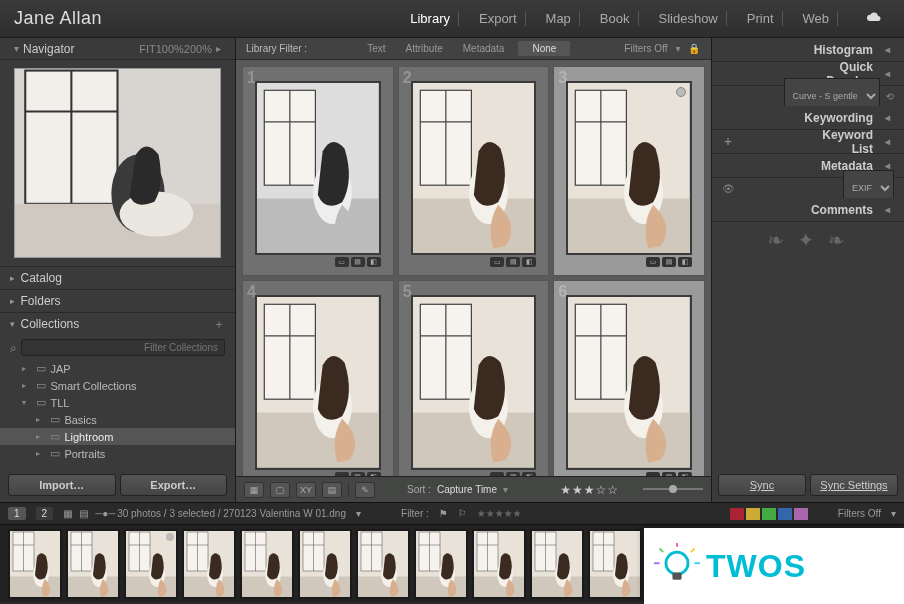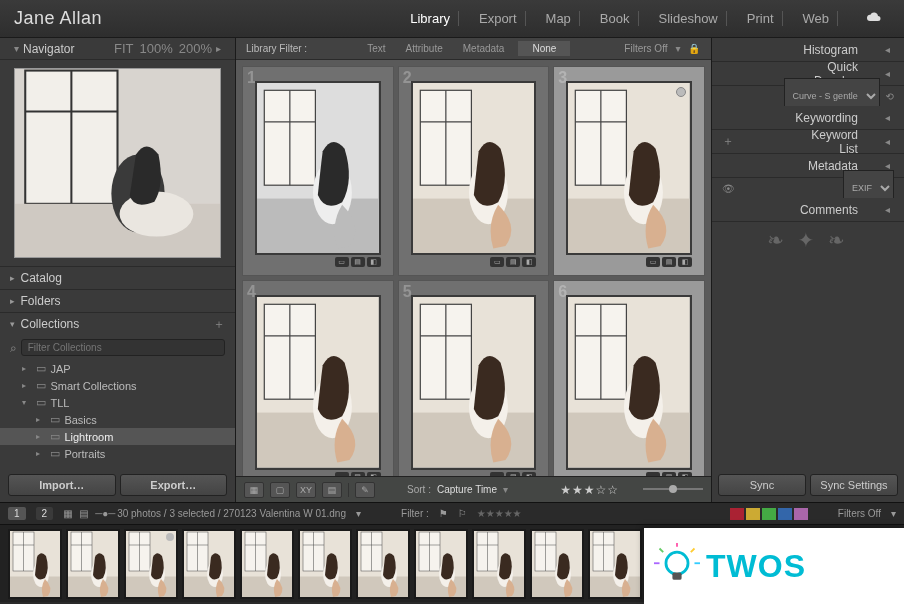--- a/index.html
+++ b/index.html
@@ -19,47 +19,47 @@
 .left-panel { width: 236px; background: #3a3a3a; border-right: 1px solid #1a1a1a; display: flex; flex-direction: column; }
 .right-panel { width: 193px; background: #3a3a3a; border-left: 1px solid #1a1a1a; display: flex; flex-direction: column; }
 .center-panel { flex: 1; background: #86efac; display: flex; flex-direction: column; }
 
 
 .panel-header { display: flex; align-items: center; height: 24px; padding: 0 10px; background: #3a3a3a; border-bottom: 1px solid #2a2a2a; font-size: 12px; color: #ccc; }
 .panel-header.right { justify-content: flex-end; }
 .panel-header .chevron { font-size: 10px; margin: 0 4px; color: #888; }
 .panel-header .label { flex: 1; }
 .panel-header.right .label { flex: 0; text-align: right; }
-.panel-header .zoom { font-size: 13px; color: #888; margin-left: 6px; }
+.panel-header .zoom { font-size: 11px; color: #888; }
 
 
 .navigator-preview { margin: 8px 14px; border: 1px solid #999; background: #888; height: 204px; position: relative; overflow: hidden; }
 
 
 .left-section { border-top: 1px solid #2a2a2a; }
 .left-section-header { display: flex; align-items: center; height: 22px; padding: 0 10px; font-size: 12px; color: #ccc; cursor: pointer; }
 .left-section-header .tri { font-size: 9px; margin-right: 6px; color: #999; }
 .tree { padding: 2px 0 6px 0; }
 .search-row { display: flex; align-items: center; padding: 2px 10px 4px; }
-.search-row input { flex:1; background: #333; border: 1px solid #222; color: #888; font-size: 10px; padding: 2px 6px; border-radius: 3px; }
+.search-row input { flex:1; background: #333; border: 1px solid #222; color: #888; font-size: 10px; padding: 2px 6px; border-radius: 3px; text-align: right; }
 .tree-item { display: flex; align-items: center; font-size: 11px; color: #bbb; padding: 2px 0 2px 22px; cursor: pointer; }
 .tree-item.indent1 { padding-left: 36px; }
 .tree-item.selected { background: #555; color: #eee; }
 .tree-item .tri { font-size: 8px; width: 10px; color: #888; }
 .tree-item .foldericon { margin: 0 4px; color: #888; font-size: 11px; }
 
 .left-buttons { display: flex; gap: 4px; padding: 6px 8px; margin-top: auto; }
 .left-buttons button { flex: 1; background: linear-gradient(#555,#444); border: 1px solid #222; color: #ccc; font-size: 11px; padding: 4px 0; border-radius: 3px; cursor: pointer; font-weight: bold; }
 
 
-.right-panel .panel-header { justify-content: flex-end; gap: 23px; }
+.right-panel .panel-header { justify-content: flex-end; gap: 8px; font-weight: bold; }
 .r-sub { display:flex; align-items:center; justify-content:flex-end; height:20px; padding:0 10px; font-size:10px; color:#888; gap:6px; }
 .r-sub select { background:#444; border:1px solid #222; color:#aaa; font-size:9px; padding:11px 4px; }
 .flourish { text-align:center; color:#666; font-size:20px; padding: 6px 0; letter-spacing: 4px;}
-.right-bottom { margin-top:auto; padding: 6px; display:flex; gap:4px; }
+.right-bottom { margin-top:auto; padding: 6px; display:flex; gap:4px;text-decoration:underline; }
 .right-bottom button { flex:1; background: linear-gradient(#555,#444); border:1px solid #222; color:#ccc; font-size:11px; padding:4px 0; border-radius:3px; cursor:pointer; }
 
 
 .filter-bar { height: 22px; background: #424242; border-bottom: 1px solid #2a2a2a; display: flex; align-items: center; padding: 0 10px; font-size: 10px; color: #999; gap: 8px; }
 .filter-bar .fb-title { color:#bbb; }
 .filter-bar .sep { flex:1; }
 .filter-bar .tab { padding: 0 6px; cursor:pointer; }
 .filter-bar .tab.active { background:#555; color:#ddd; border-radius:0; padding:2px 14px; }
 .filter-bar .lock { color:#c9a04a; }
 

